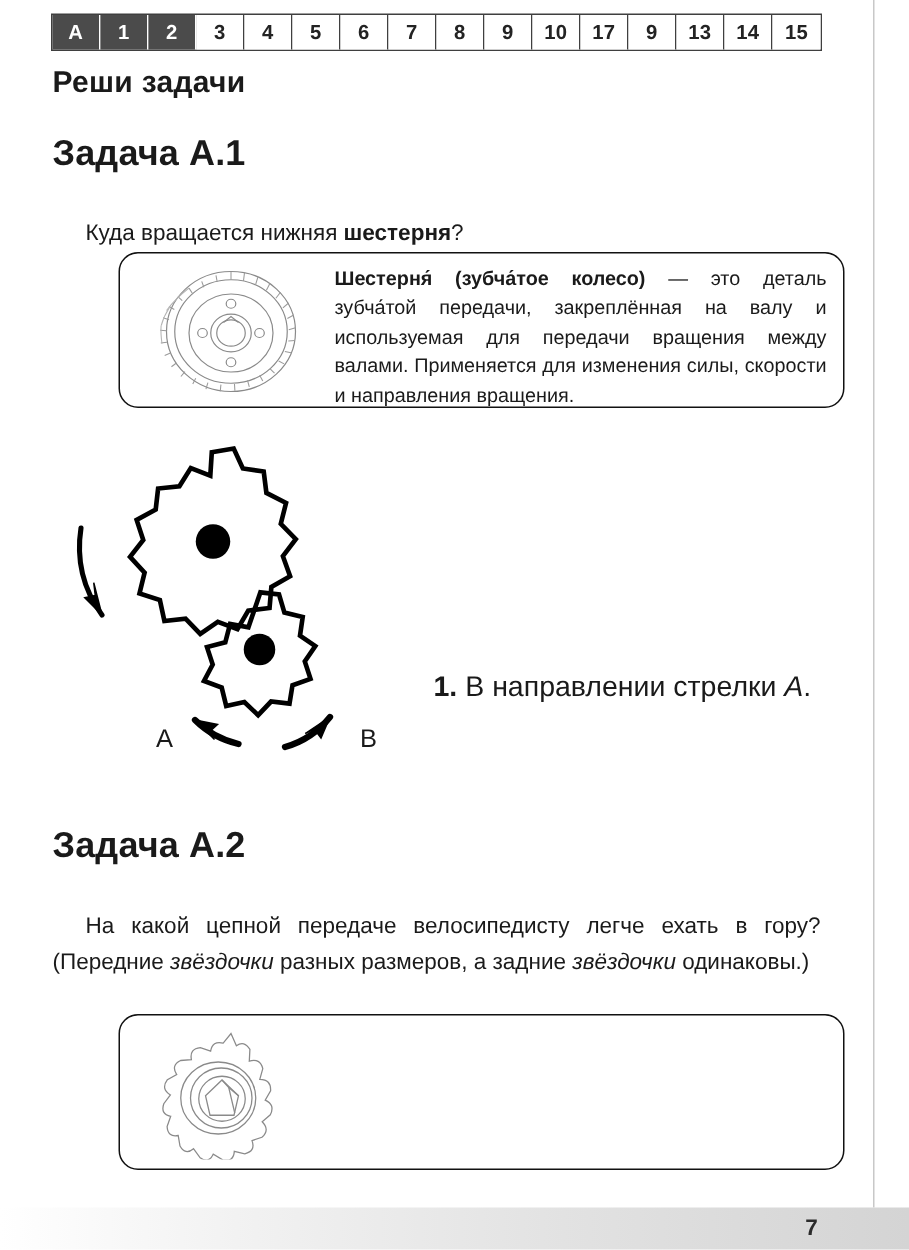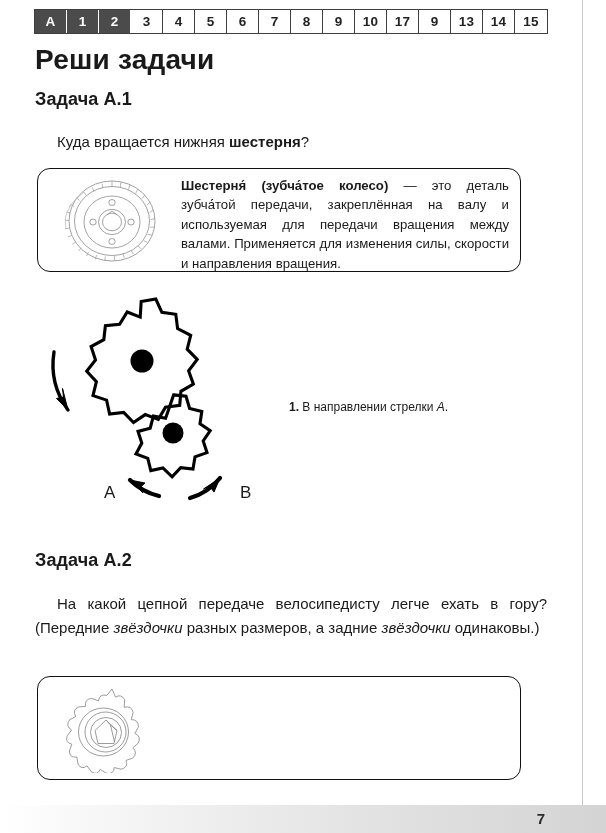--- a/index.html
+++ b/index.html
@@ -57,57 +57,59 @@
   .tab.unsel {
     background: #ffffff;
     color: #232323;
   }
 
   
   .page-title {
     position: absolute;
     left: 35px;
     top: 44px;
-    font-size: 28px;
+    font-size: 20px;
     font-weight: bold;
     letter-spacing: .2px;
   }
   .task-head {
     position: absolute;
-    font-size: 18px;
+    font-size: 24px;
     font-weight: bold;
     letter-spacing: .1px;
   }
   .task-head.t1 { left: 35px; top: 89px; }
   .task-head.t2 { left: 35px; top: 550px; }
 
   
   .q-text {
     position: absolute;
     font-size: 15px;
     line-height: 24px;
+    margin-top: 14px;
   }
   .q-text.q1 { left: 57px; top: 130px; }
   .q-text.q2 {
     left: 35px;
     top: 592px;
     width: 512px;
     text-indent: 22px;
     text-align: justify;
   }
   .q-text b { font-weight: bold; }
   .q-text i { font-style: italic; }
 
   
   .defbox {
     position: absolute;
     border: 1.1px solid #111111;
     border-radius: 13px;
     box-sizing: border-box;
     background: #ffffff;
+    margin-left: 42px;
   }
   .defbox.box1 { left: 37px; top: 168px; width: 484px; height: 104px; }
   .defbox.box2 { left: 37px; top: 676px; width: 484px; height: 104px; }
   .def-art {
     position: absolute;
     left: 14px;
     top: 8px;
     width: 122px;
     height: 88px;
   }
@@ -138,22 +140,22 @@
     font-size: 17px;
     line-height: 17px;
   }
   .lbl-A { left: 104px; top: 484px; }
   .lbl-B { left: 240px; top: 484px; }
 
   
   .answers {
     position: absolute;
     left: 289px;
-    top: 400px;
-    font-size: 12px;
+    top: 448px;
+    font-size: 19px;
   }
   .answer-row { margin-bottom: 13px; white-space: nowrap; }
   .answer-row .num { font-weight: bold; }
   .answer-row .arrow-letter { font-style: italic; }
 
   
   .footer-band {
     position: absolute;
     left: 0;
     top: 805px;

